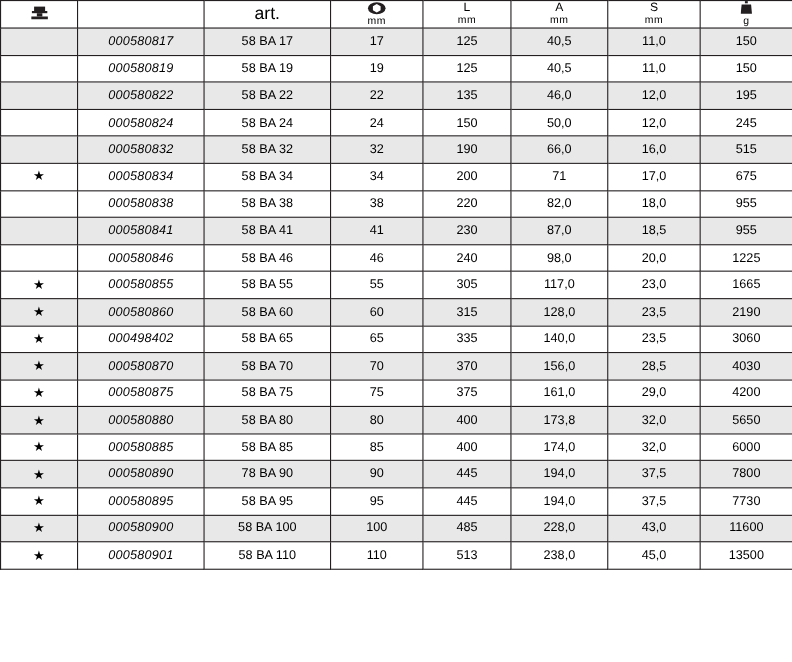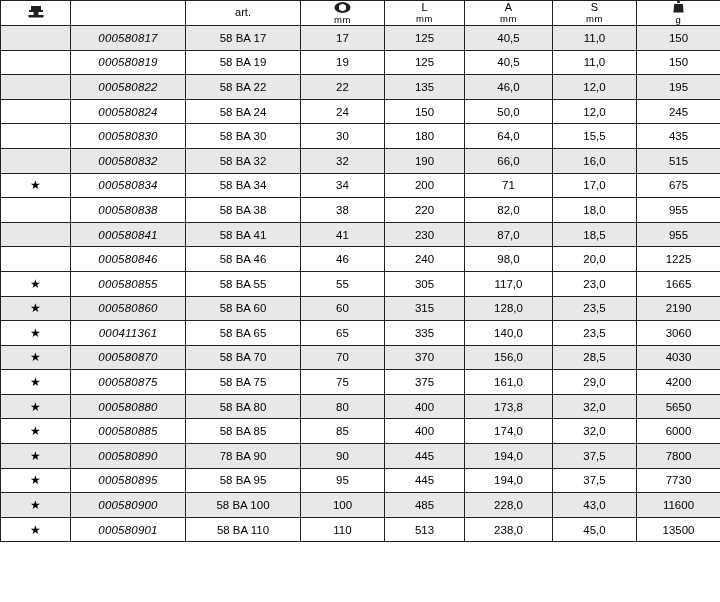--- a/index.html
+++ b/index.html
@@ -60,21 +60,21 @@
   .hdr-letter {
     font-size: 11px;
     line-height: 1.05;
   }
   .hdr-unit {
     font-size: 9.5px;
     letter-spacing: 0.5px;
     line-height: 1.05;
   }
   .hdr-art {
-    font-size: 11px;
+    font-size: 16px;
   }
 
   tbody tr.odd td { background: #e8e8e8; }
   tbody tr.even td { background: #ffffff; }
 
   td.code {
     font-weight: bold;
     font-size: 12px;
     letter-spacing: 0.2px;
     font-style: italic;
@@ -205,30 +205,20 @@
       <tr class="even">
         <td class="star"></td>
         <td class="code">000580824</td>
         <td class="art">58 BA 24</td>
         <td>24</td>
         <td>150</td>
         <td>50,0</td>
         <td>12,0</td>
         <td>245</td>
       </tr>
-      <tr class="even">
-        <td class="star"></td>
-        <td class="code">000580830</td>
-        <td class="art">58 BA 30</td>
-        <td>30</td>
-        <td>180</td>
-        <td>64,0</td>
-        <td>15,5</td>
-        <td>435</td>
-      </tr>
       <tr class="odd">
         <td class="star"></td>
         <td class="code">000580832</td>
         <td class="art">58 BA 32</td>
         <td>32</td>
         <td>190</td>
         <td>66,0</td>
         <td>16,0</td>
         <td>515</td>
       </tr>
@@ -287,21 +277,21 @@
         <td class="code">000580860</td>
         <td class="art">58 BA 60</td>
         <td>60</td>
         <td>315</td>
         <td>128,0</td>
         <td>23,5</td>
         <td>2190</td>
       </tr>
       <tr class="even">
         <td class="star"><span class="star-glyph">★</span></td>
-        <td class="code">000411361</td>
+        <td class="code">000498402</td>
         <td class="art">58 BA 65</td>
         <td>65</td>
         <td>335</td>
         <td>140,0</td>
         <td>23,5</td>
         <td>3060</td>
       </tr>
       <tr class="odd">
         <td class="star"><span class="star-glyph">★</span></td>
         <td class="code">000580870</td>

